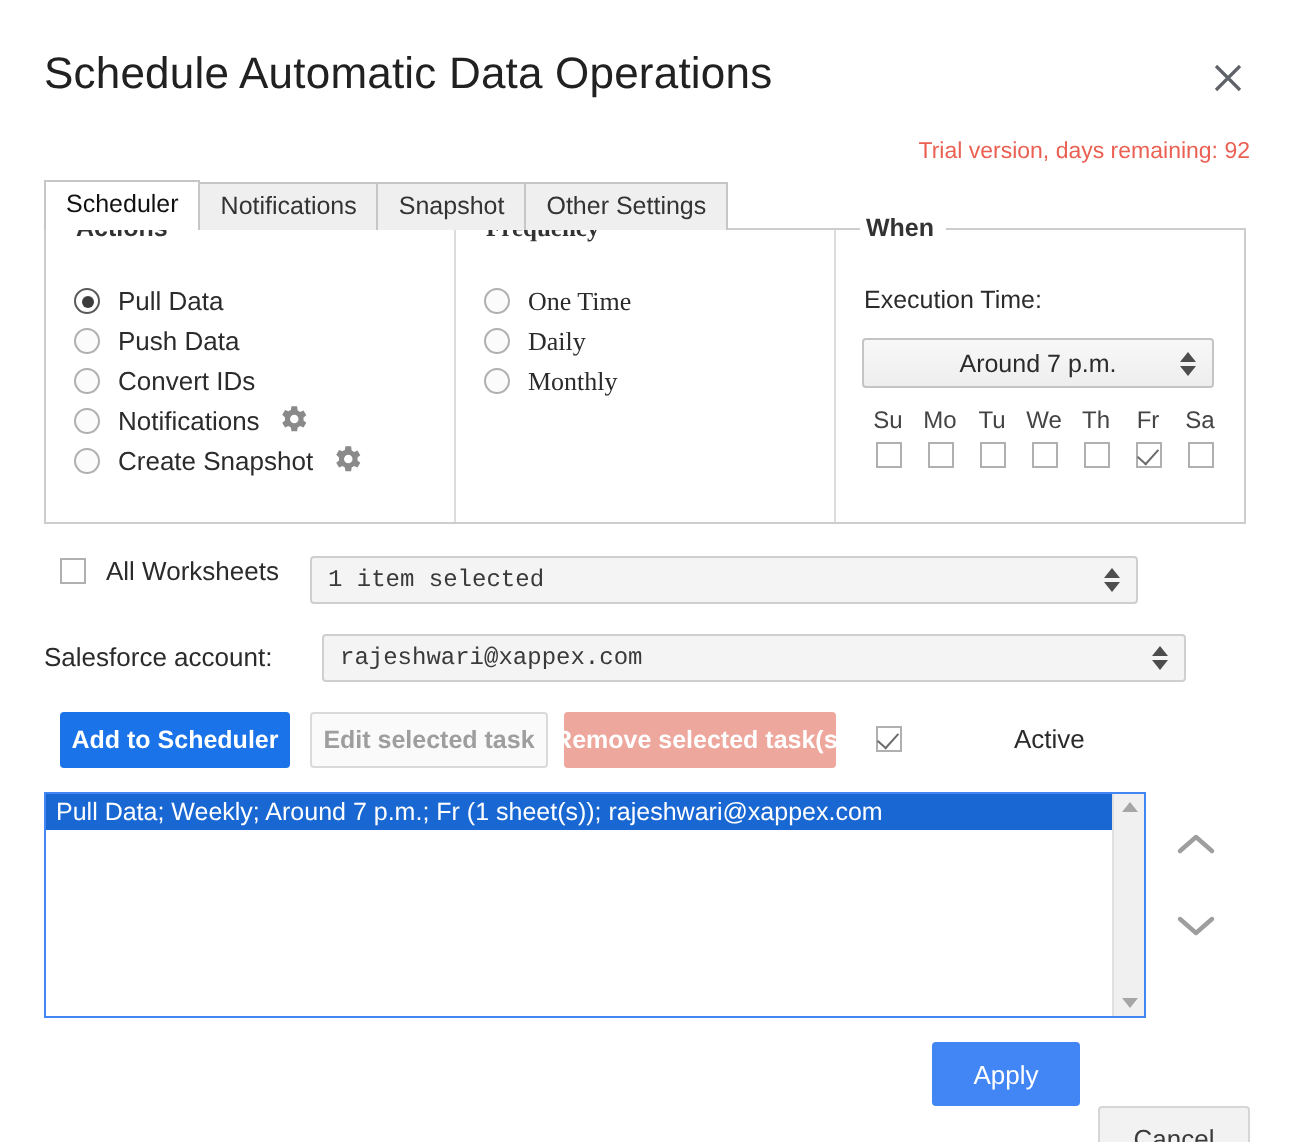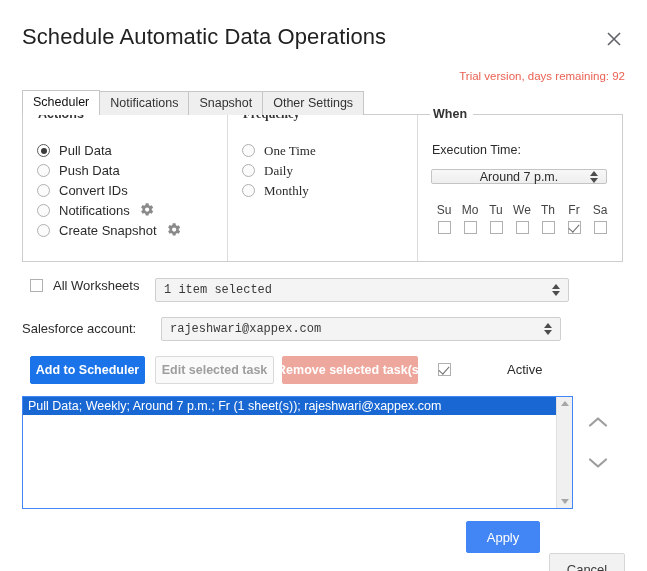--- a/index.html
+++ b/index.html
@@ -167,21 +167,21 @@
     left: 14px;
     top: 28px;
     font-size: 12.5px;
     color: #2b2b2b;
   }
   .exec-select {
     position: absolute;
     left: 13px;
     top: 54px;
     width: 176px;
-    height: 15px;
+    height: 25px;
     box-sizing: border-box;
     border: 1px solid #c4c4c4;
     border-radius: 2px;
     background: linear-gradient(#f8f8f8, #eeeeee);
     font-size: 12.5px;
     color: #2b2b2b;
     display: flex;
     align-items: center;
     justify-content: center;
     cursor: pointer;
@@ -267,21 +267,21 @@
   }
   .select-box .sv {
     font-size: 12px;
     color: #3a3a3a;
     padding-left: 8px;
     white-space: nowrap;
     overflow: hidden;
     font-family: Liberation Mono, monospace;
   }
   .select-worksheets { left: 155px; top: 278px; width: 414px; }
-  .select-account { left: 161px; top: 317px; width: 400px; }
+  .select-account { left: 161px; top: 317px; width: 432px; }
 
   .sf-label {
     position: absolute;
     left: 22px;
     top: 321px;
     font-size: 13px;
     color: #2b2b2b;
   }
 
   

